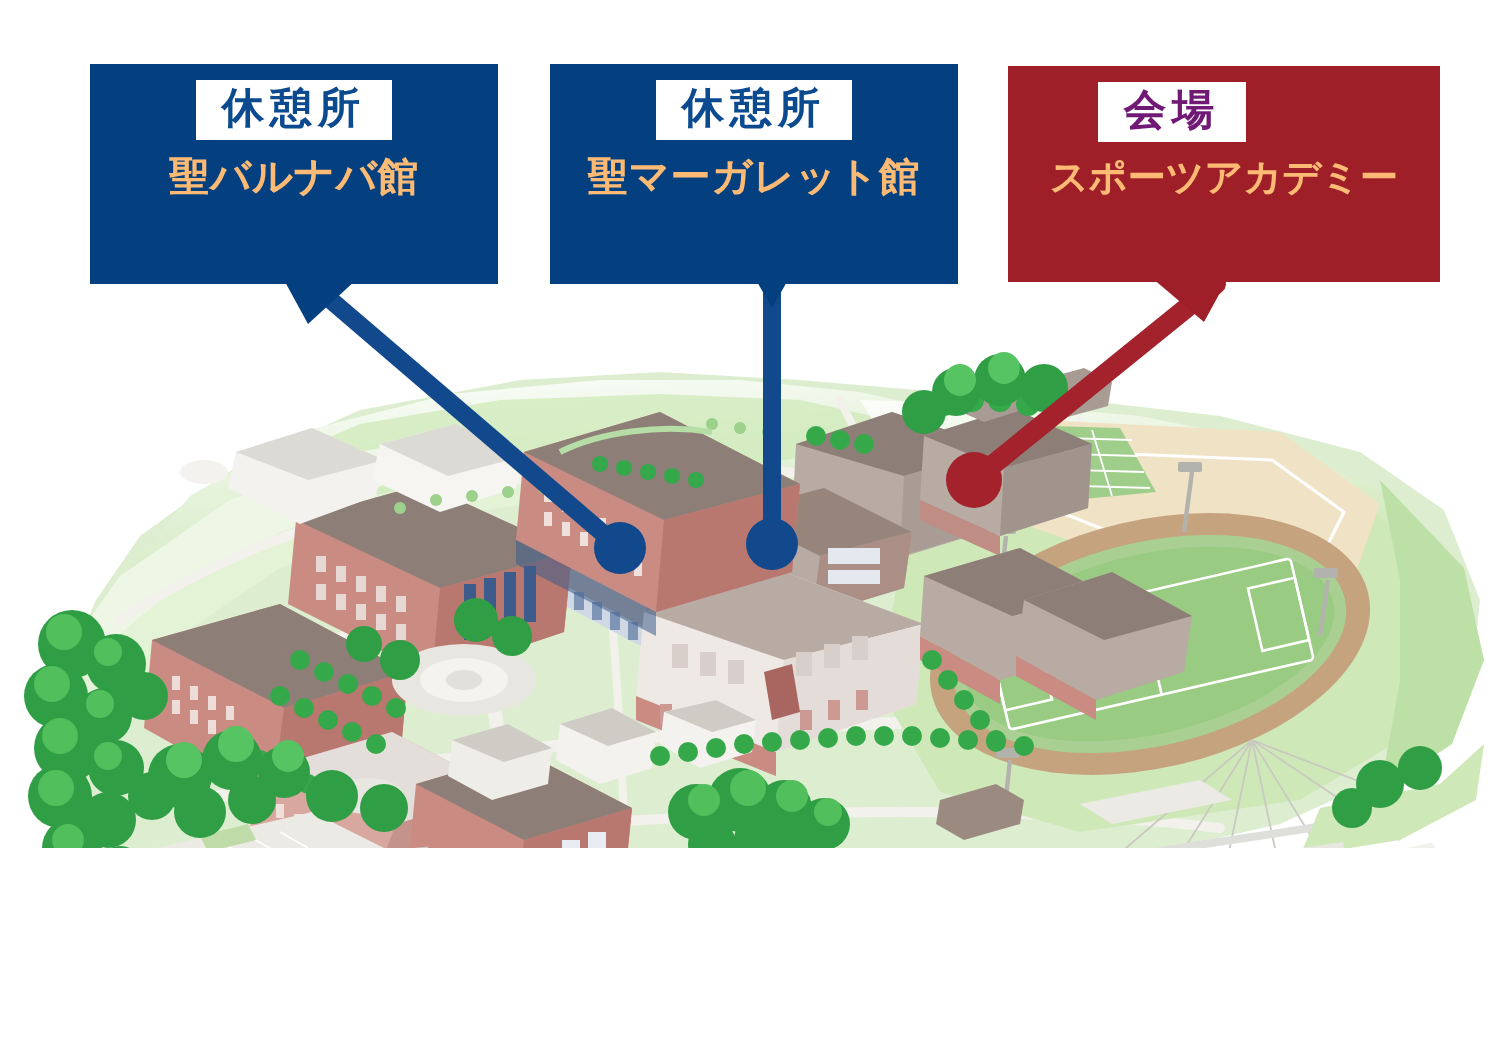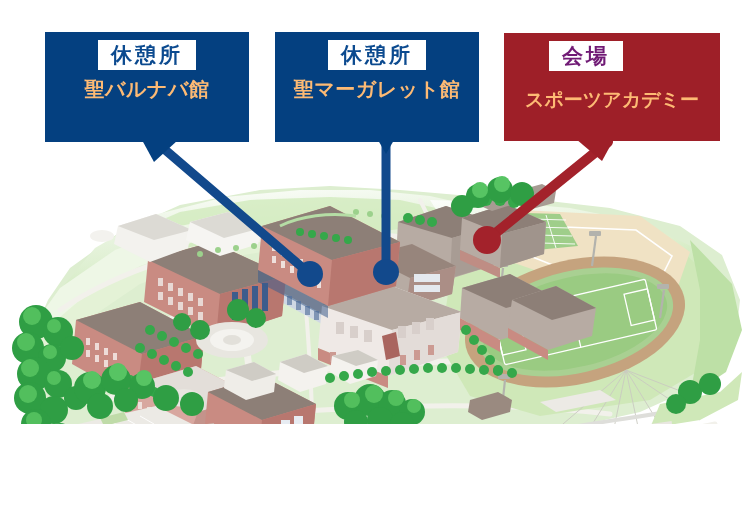--- a/index.html
+++ b/index.html
@@ -636,17 +636,17 @@
     <div class="badge blue-text">休憩所</div>
     <div class="callout-lines">
       <div class="l1">聖マーガレット館</div>
     </div>
   </div>
 
   <div class="tail" style="left:576px; top:139px; border-left:26px solid transparent; border-right:12px solid transparent; border-top:22px solid #9e1f28;"></div>
   <div class="callout red" style="left:504px; top:33px; width:216px; height:108px;">
     <div class="badge red-text" style="margin-right:52px;">会場</div>
     <div class="callout-lines">
-      <div class="l2" style="letter-spacing:0px; font-size:19px;margin-top:10px;">スポーツアカデミー</div>
+      <div class="l2" style="letter-spacing:0px; font-size:19px;">スポーツアカデミー</div>
     </div>
   </div>
 
 </div>
 
 </body></html>

